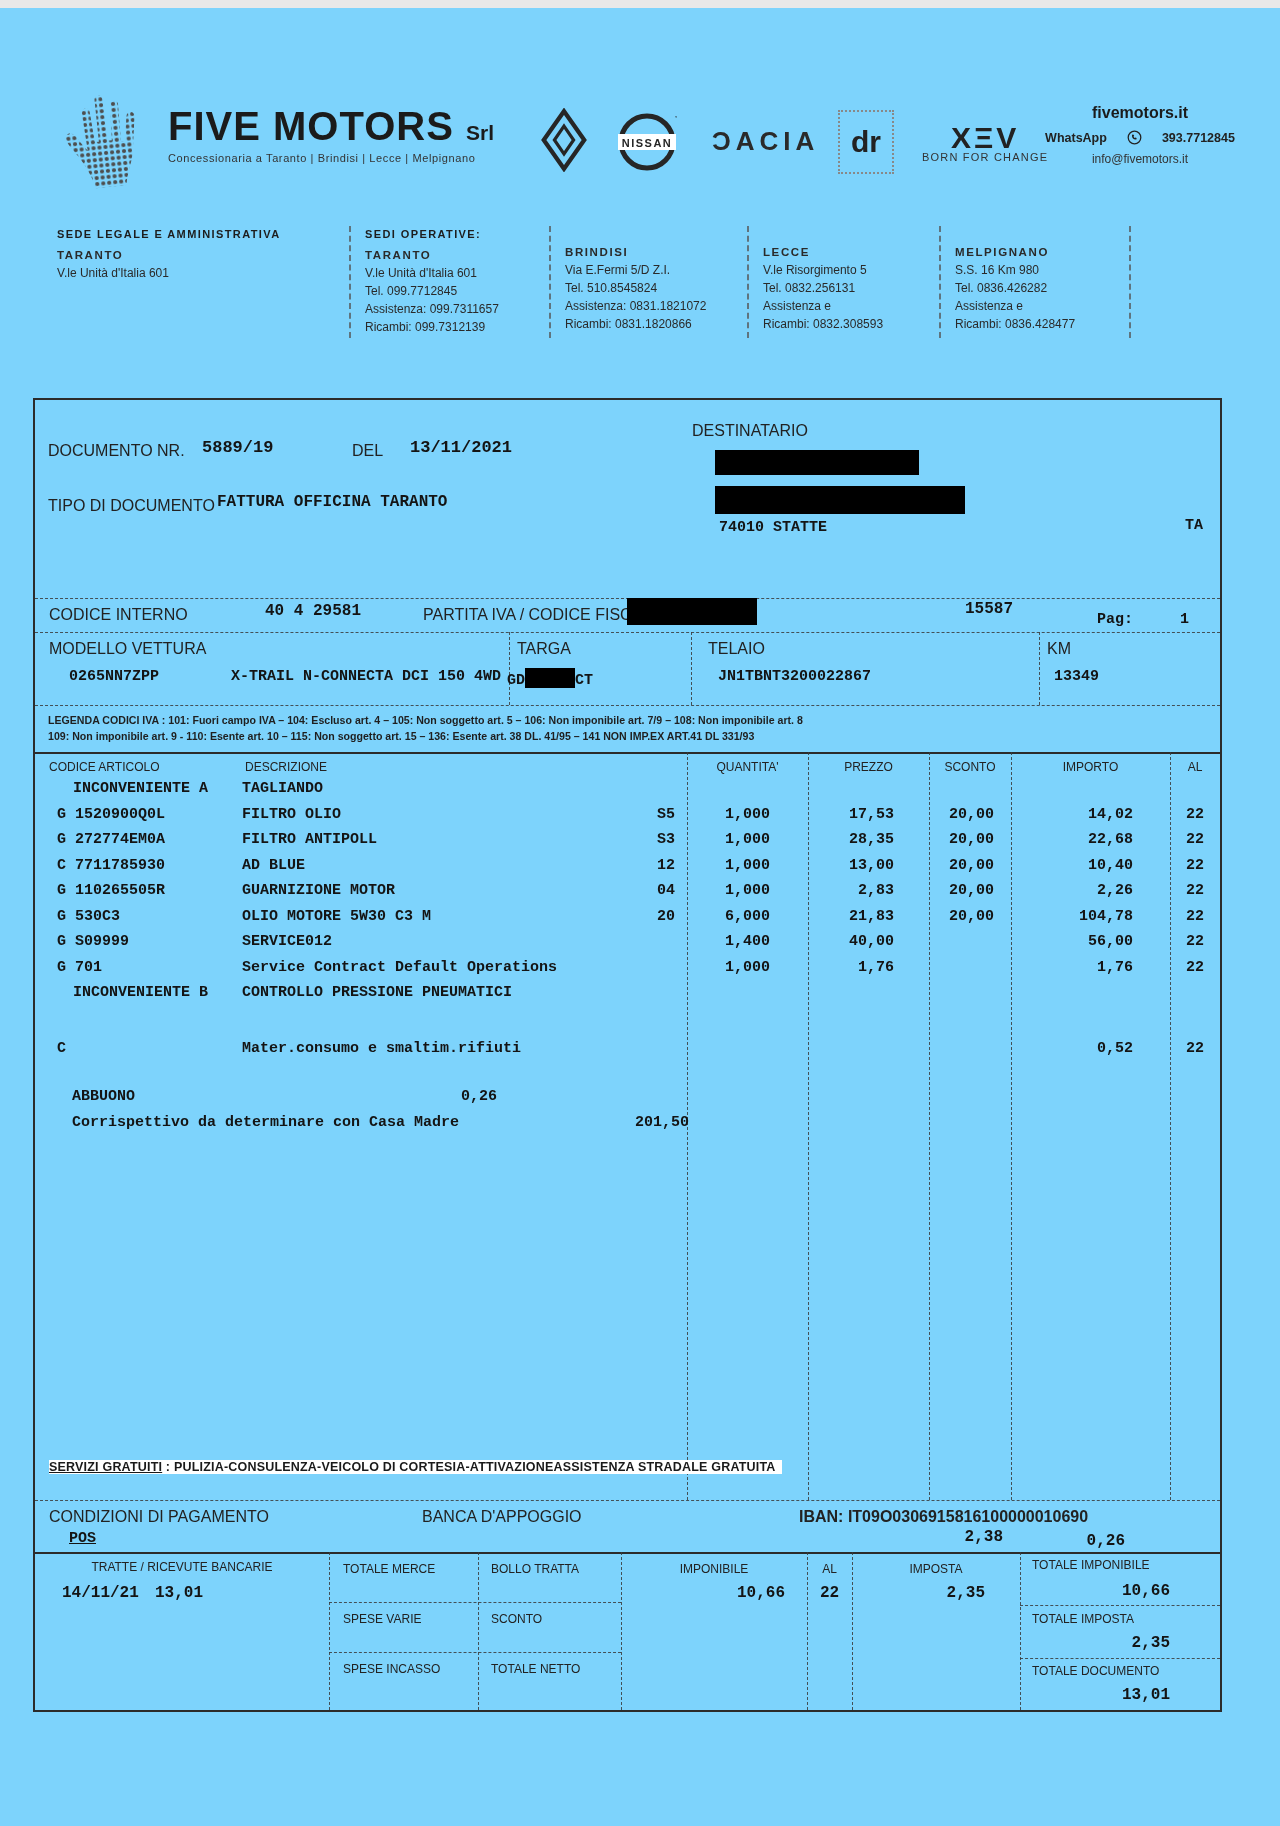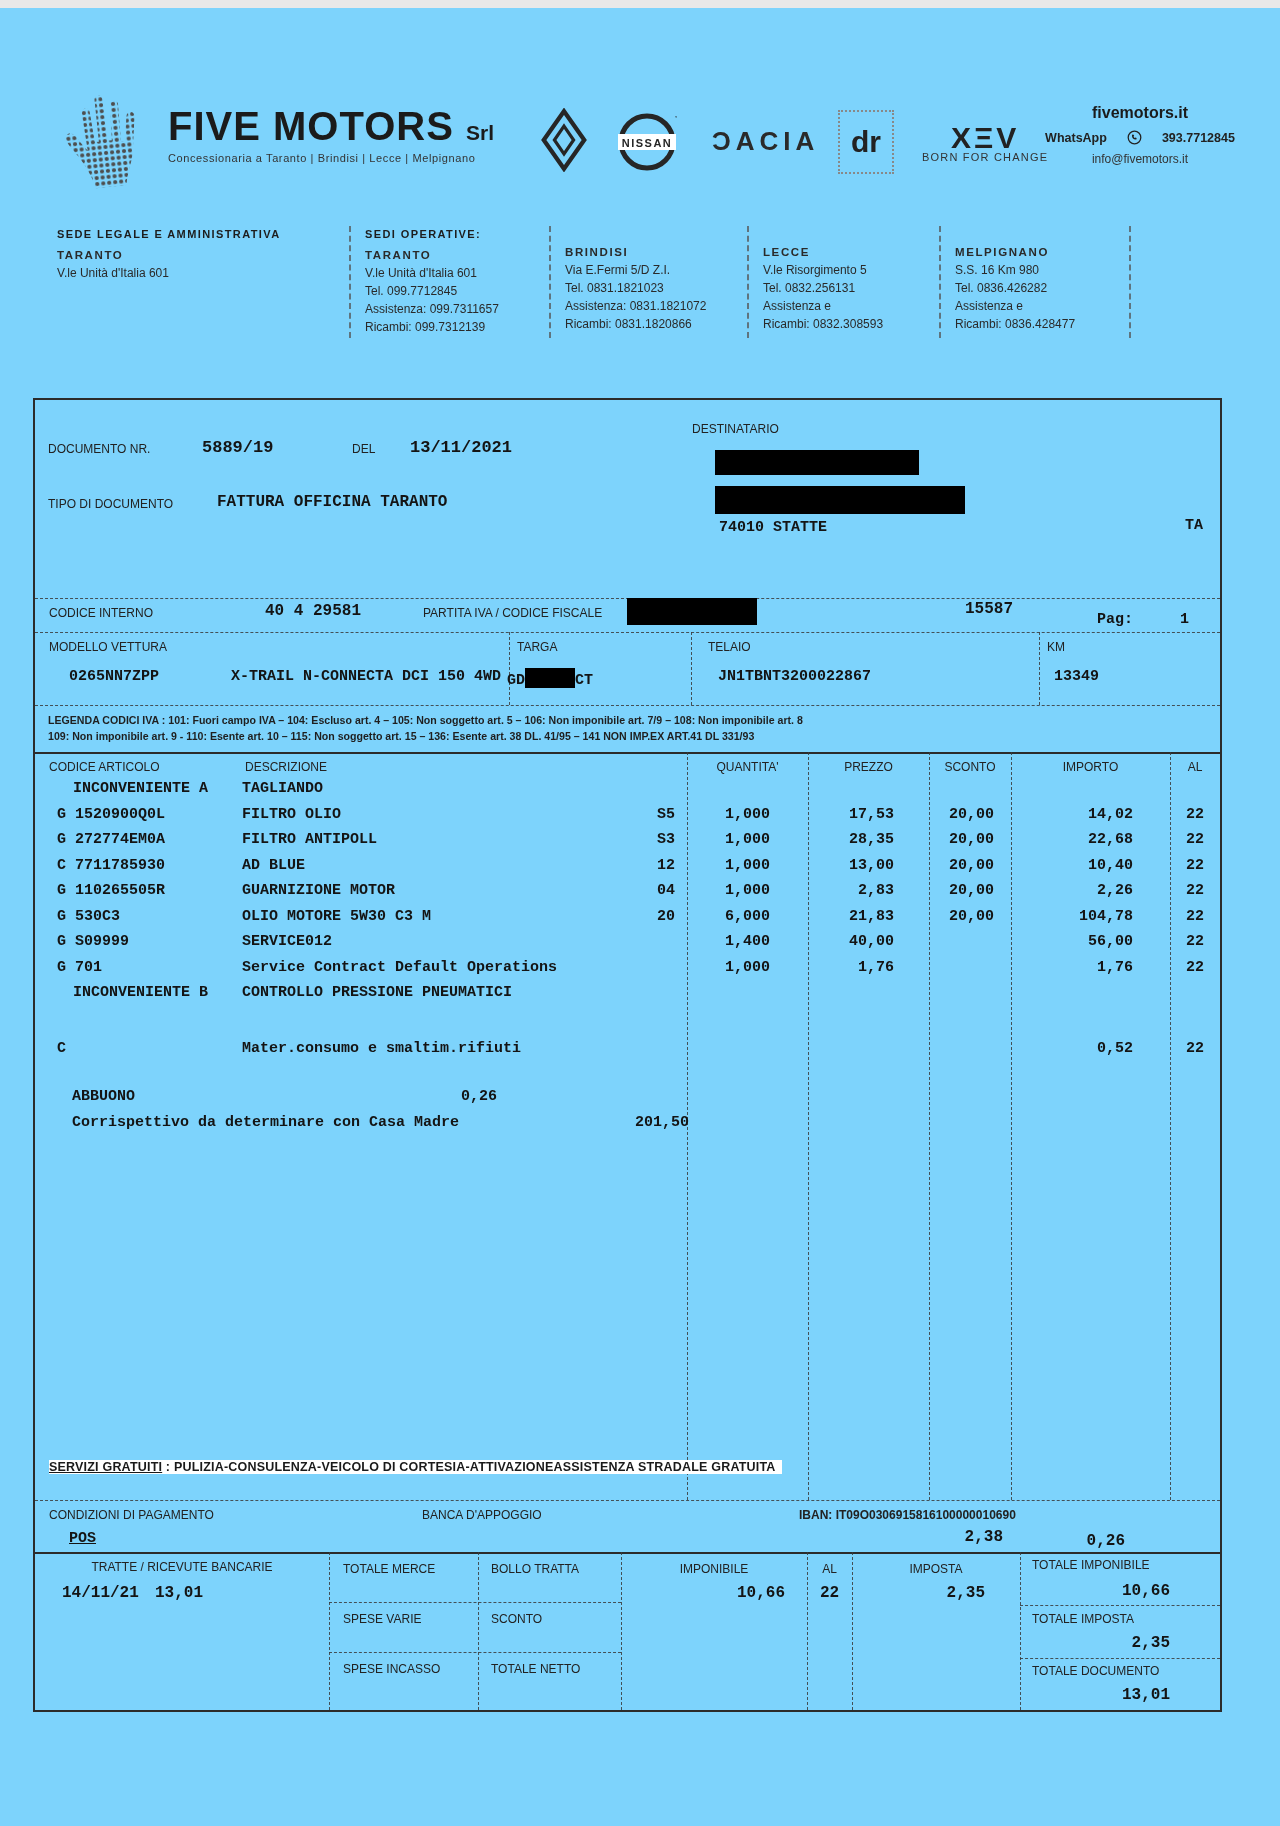--- a/index.html
+++ b/index.html
@@ -1,20 +1,20 @@
 <!DOCTYPE html>
 <html><head>
 <meta charset="utf-8">
 <style>
   html,body{margin:0;padding:0;background:#e8e8e8;}
   .page{position:relative;width:1280px;height:1826px;background:#7dd3fc;margin:8px auto;
         font-family:"Liberation Sans",sans-serif;color:#1c1c1c;overflow:hidden;}
   .abs{position:absolute;}
   .mono{font-family:"Liberation Mono","DejaVu Sans Mono",monospace;font-weight:700;color:#141414;}
-  .lbl{font-size:12px;color:#222;}
+  .lbl{font-size:16px;color:#222;}
   
   .brandname{font-size:40px;font-weight:700;letter-spacing:1px;color:#1b1b1b;line-height:1;}
   .brandname .srl{font-size:21px;font-weight:700;letter-spacing:0;}
   .tagline{font-size:11px;letter-spacing:.6px;color:#333;margin-top:6px;}
   .addr-col{width:190px;font-size:12px;line-height:1.5;color:#2a2a2a;}
   .addr-head{font-size:11px;font-weight:700;letter-spacing:1.4px;color:#1d1d1d;margin-bottom:4px;white-space:nowrap;}
   .addr-city{font-weight:700;letter-spacing:1.6px;font-size:11.5px;}
   .vsep{border-left:2px dashed #555;opacity:.75;}
   .dr-box{width:52px;height:60px;border:2px dotted #888;display:flex;align-items:center;justify-content:center;
           font-weight:700;font-size:30px;color:#222;}
@@ -127,21 +127,21 @@
       <div class="addr-city">TARANTO</div>
       <div>V.le Unità d'Italia 601</div>
       <div>Tel. 099.7712845</div>
       <div>Assistenza: 099.7311657</div>
       <div>Ricambi: 099.7312139</div>
     </div>
     <div class="vsep" style="height:112px;margin:0 14px;"></div>
     <div class="addr-col" style="width:168px;padding-top:18px;">
       <div class="addr-city">BRINDISI</div>
       <div>Via E.Fermi 5/D Z.I.</div>
-      <div>Tel. 0831.1821023</div>
+      <div>Tel. 510.8545824</div>
       <div>Assistenza: 0831.1821072</div>
       <div>Ricambi: 0831.1820866</div>
     </div>
     <div class="vsep" style="height:112px;margin:0 14px;"></div>
     <div class="addr-col" style="width:162px;padding-top:18px;">
       <div class="addr-city">LECCE</div>
       <div>V.le Risorgimento 5</div>
       <div>Tel. 0832.256131</div>
       <div>Assistenza e</div>
       <div>Ricambi: 0832.308593</div>

